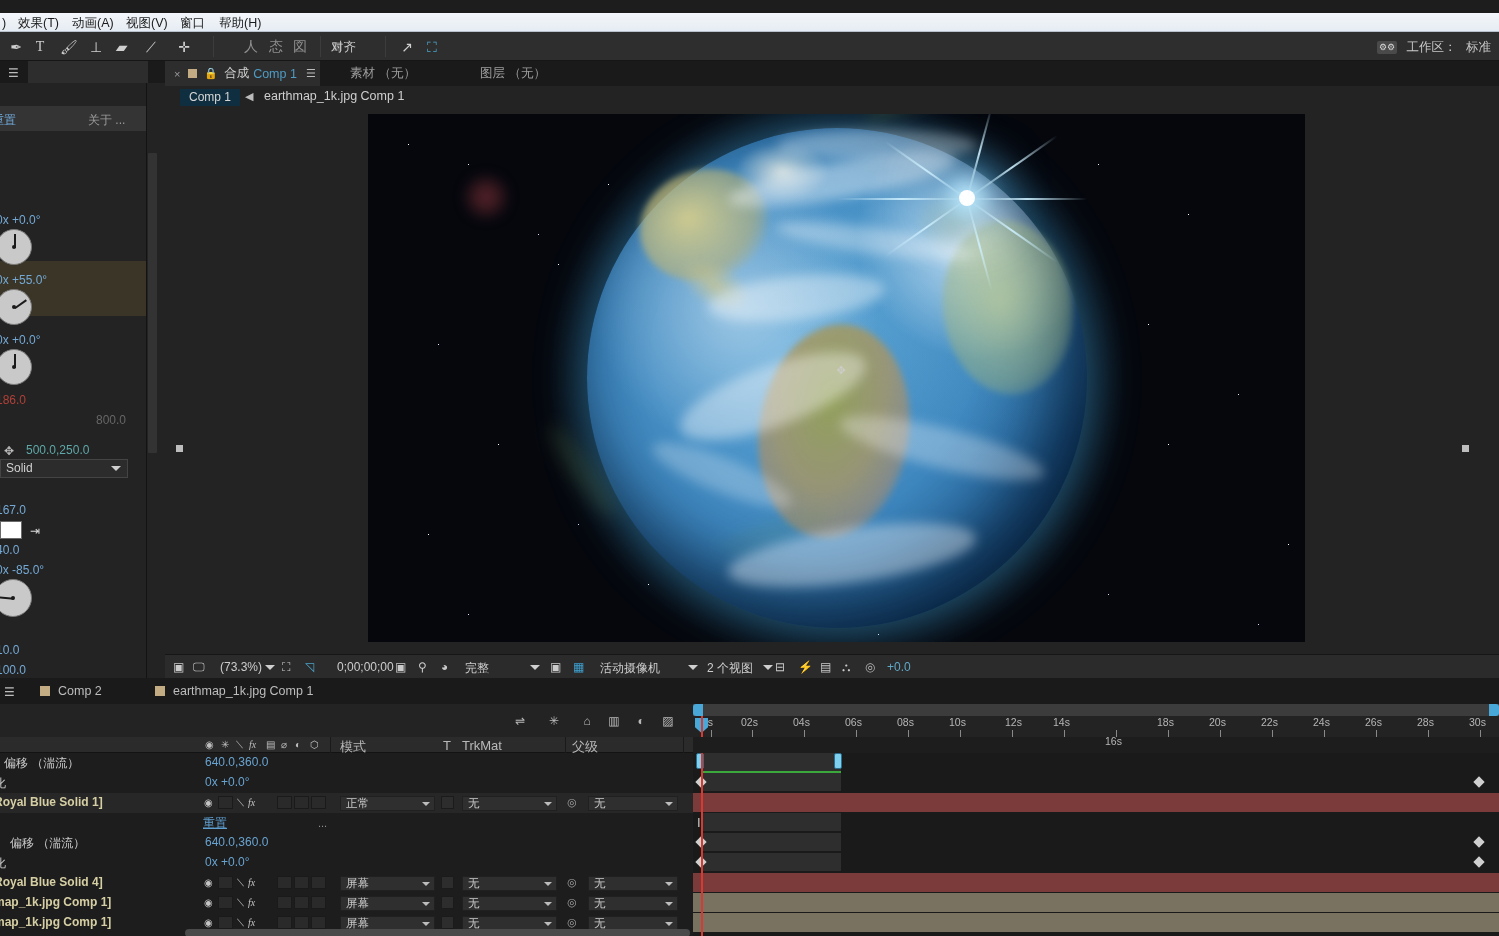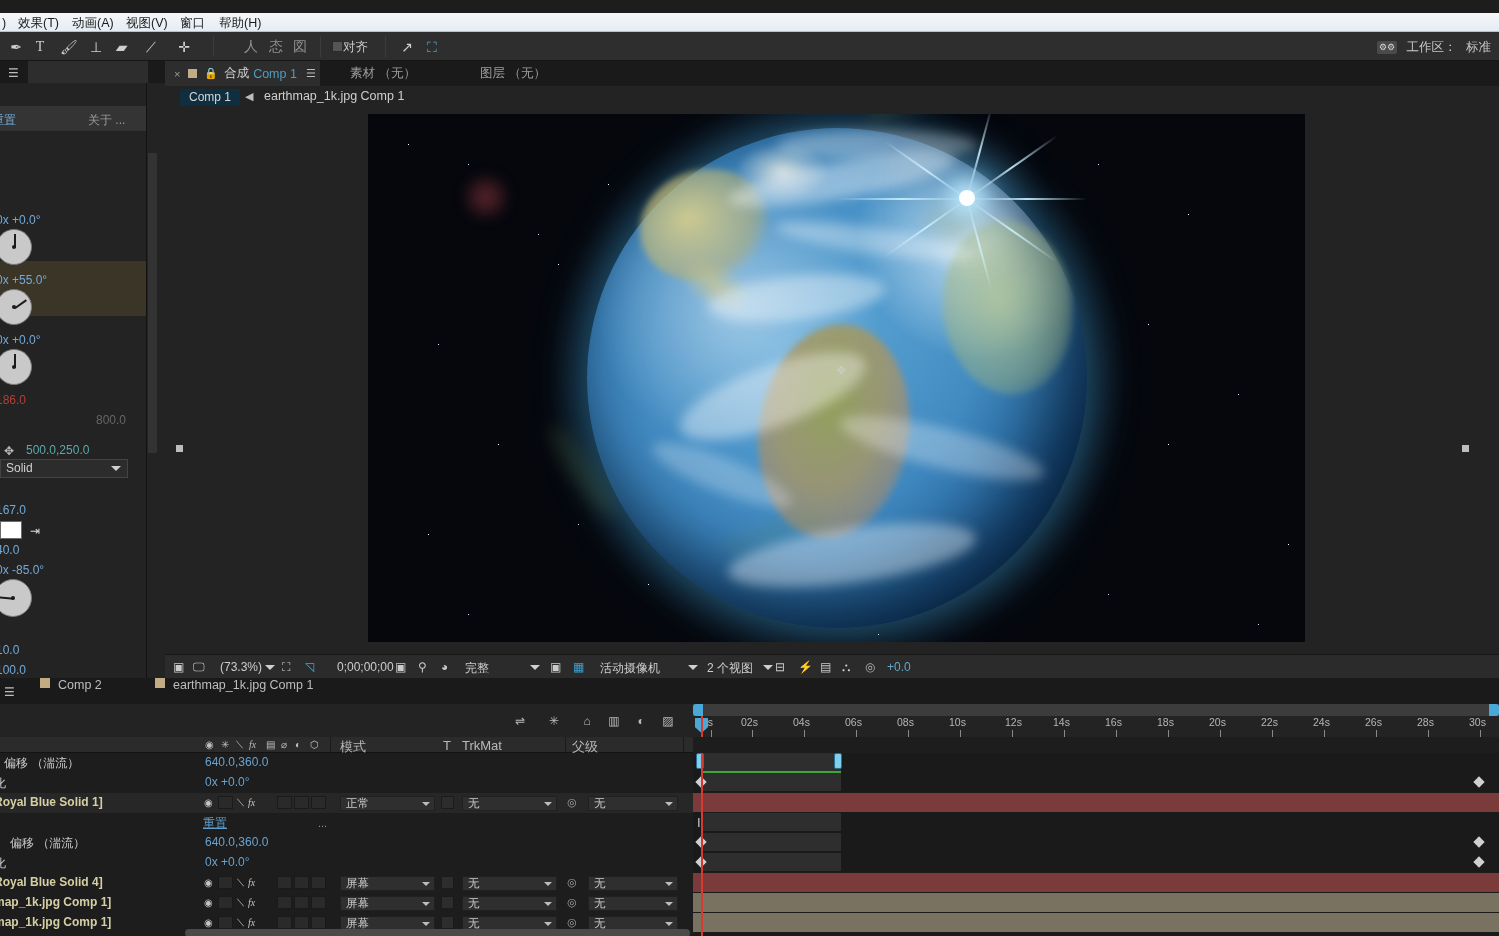--- a/index.html
+++ b/index.html
@@ -132,21 +132,21 @@
   .canvas-handle { position:absolute; width:7px; height:7px; background:#bdbdbd; }
   .cp-bottombar { position:absolute; left:0; top:593px; width:1334px; height:24px; background:#2b2b2b; border-top:1px solid #161616; }
   .bb-ico { position:absolute; top:4px; height:16px; display:flex; align-items:center; color:#cacaca; font-size:12px; }
   .bb-text { position:absolute; top:5px; font-size:12px; color:#cdcdcd; white-space:nowrap; }
   .bb-arrow { position:absolute; top:10px; border-left:5px solid transparent; border-right:5px solid transparent; border-top:5px solid #cfcfcf; }
 
   
   .tlpanel { position:absolute; left:0; top:678px; width:1499px; height:258px; background:#1d1d1d; }
   .tl-tabbar { position:absolute; left:0; top:0; width:1499px; height:26px; background:#1a1a1a; }
   .tl-tabbar .hamb { position:absolute; left:4px; top:7px; font-size:12px; color:#bcbcbc; }
-  .tl-tab { position:absolute; top:0; height:26px; display:flex; align-items:flex-start; font-size:12.5px; color:#bdbdbd; }
+  .tl-tab { position:absolute; top:0; height:26px; display:flex; align-items:center; font-size:12.5px; color:#bdbdbd; }
   .tl-tab .sq { width:10px; height:10px; background:#c3ab84; margin-right:8px; }
 
   .tl-toolrow { position:absolute; left:0; top:26px; width:693px; height:33px; background:#232323; }
   .tl-tool { position:absolute; top:8px; width:20px; height:18px; color:#b9b9b9; display:flex; align-items:center; justify-content:center; font-size:12px; }
 
   .tl-ruler { position:absolute; left:693px; top:26px; width:806px; height:33px; background:#232323; }
   .tl-navbar { position:absolute; left:0; top:0; width:806px; height:12px; background:#3c3c3c; }
   .tl-navbar .lcap { position:absolute; left:0; top:0; width:10px; height:12px; background:#49a8d8; border-radius:3px 0 0 3px; }
   .tl-navbar .rcap { position:absolute; right:0; top:0; width:10px; height:12px; background:#49a8d8; border-radius:0 3px 3px 0; }
   .tick-lbl { position:absolute; top:12px; font-size:10.5px; color:#b6b6b6; }
@@ -203,21 +203,21 @@
     <div class="tb-ico" style="left:85px;">⊥</div>
     <div class="tb-ico" style="left:111px; transform:skewX(-12deg);">▰</div>
     <div class="tb-ico" style="left:140px;">⟋</div>
     <div class="tb-ico" style="left:173px;">✛</div>
     <div class="tb-sep" style="left:213px;"></div>
     <div class="tb-ico" style="left:240px; color:#8f8f8f;">人</div>
     <div class="tb-ico" style="left:265px; color:#8f8f8f;">态</div>
     <div class="tb-ico" style="left:289px; color:#8f8f8f;">図</div>
     <div class="tb-sep" style="left:320px;"></div>
     <div class="tb-chip" style="left:332px;"></div>
-    <div class="tb-label" style="left:343px;">对齐</div>
+    <div class="tb-label" style="left:331px;">对齐</div>
     <div class="tb-sep" style="left:385px;"></div>
     <div class="tb-ico" style="left:396px;">↗</div>
     <div class="tb-ico" style="left:421px; color:#4ba3c9;">⛶</div>
     <div class="ws-right">
       <span style="display:inline-block;width:20px;height:13px;background:#4a4a4a;border-radius:2px;vertical-align:middle;margin-right:6px;text-align:center;font-size:9px;line-height:13px;color:#d7d7d7;">⚙⚙</span>
       <span>工作区：</span>
       <span style="margin-left:6px;">标准</span>
     </div>
   </div>
 
@@ -415,21 +415,21 @@
         <div class="rcap"></div>
       </div>
       <div class="tick-lbl" style="left:9px;">0s</div>
       <div class="tick-lbl" style="left:48px;">02s</div>
       <div class="tick-lbl" style="left:100px;">04s</div>
       <div class="tick-lbl" style="left:152px;">06s</div>
       <div class="tick-lbl" style="left:204px;">08s</div>
       <div class="tick-lbl" style="left:256px;">10s</div>
       <div class="tick-lbl" style="left:312px;">12s</div>
       <div class="tick-lbl" style="left:360px;">14s</div>
-      <div class="tick-lbl" style="left:412px;">16s</div>
+      <div class="tick-lbl" style="left:412px;margin-top:19px;">16s</div>
       <div class="tick-lbl" style="left:464px;">18s</div>
       <div class="tick-lbl" style="left:516px;">20s</div>
       <div class="tick-lbl" style="left:568px;">22s</div>
       <div class="tick-lbl" style="left:620px;">24s</div>
       <div class="tick-lbl" style="left:672px;">26s</div>
       <div class="tick-lbl" style="left:724px;">28s</div>
       <div class="tick-lbl" style="left:776px;">30s</div>
 
       <div class="tick-mark" style="left:18px;"></div>
       <div class="tick-mark" style="left:59px;"></div>

